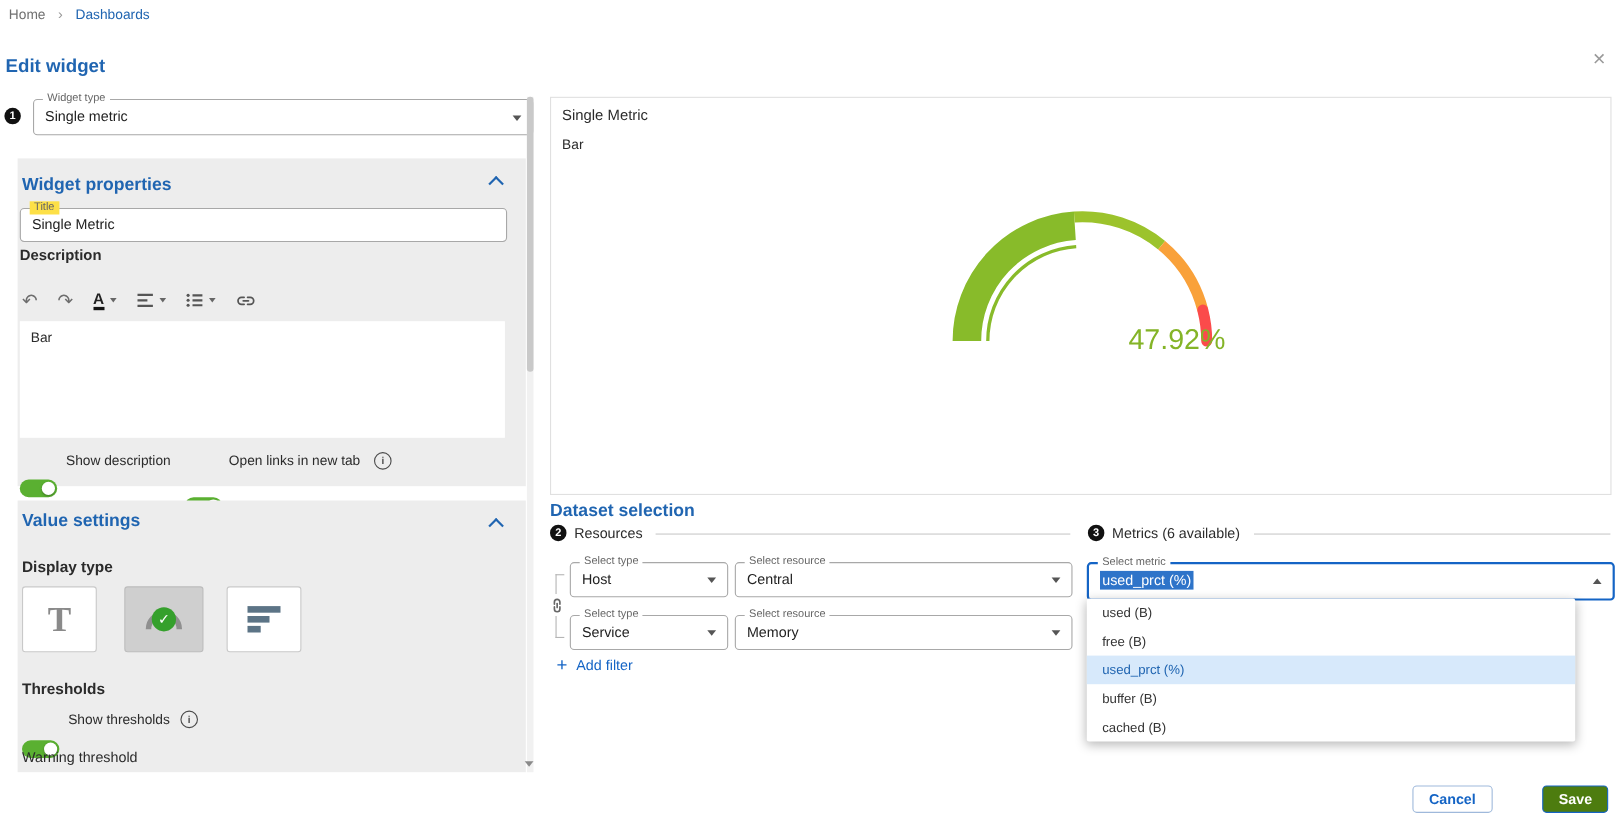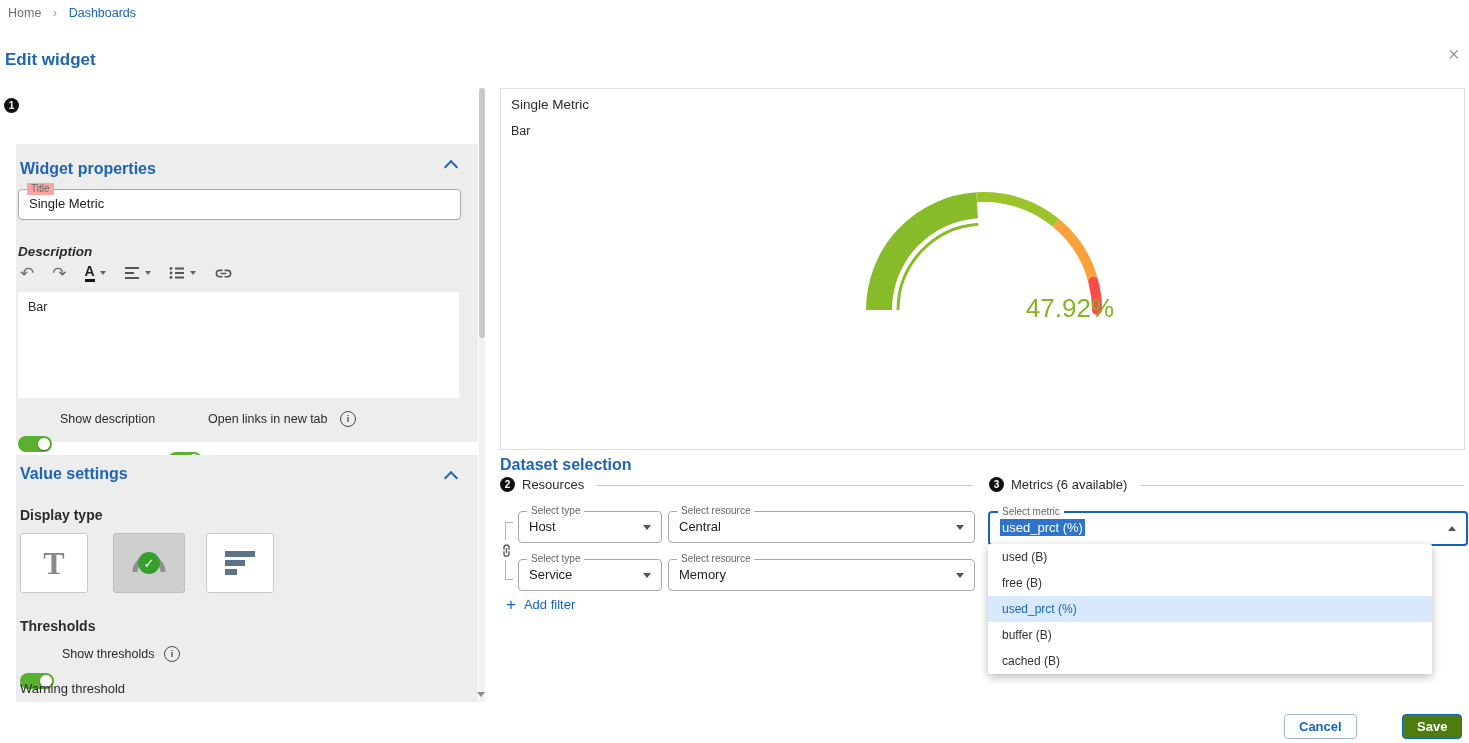--- a/index.html
+++ b/index.html
@@ -17,21 +17,21 @@
   .close-x{font-size:20px;color:#9a9a9a;line-height:1;cursor:pointer;}
 
   
   .step{width:15px;height:15px;border-radius:50%;background:#111;color:#fff;
         font-size:10px;display:flex;align-items:center;justify-content:center;font-weight:700;}
 
   
   .field{position:absolute;border:1px solid #a8a8a8;border-radius:4px;background:#fff;}
   .field .flabel{position:absolute;top:-7px;left:8px;font-size:10px;color:#666;
                  padding:0 4px;background:#fff;line-height:1.2;white-space:nowrap;}
-  .field .flabel.graybg{background:#fca5a5;}
+  .field .flabel.graybg{background:#fde047;}
   .field .fvalue{font-size:13px;color:#222;padding:0 10px;line-height:29px;white-space:nowrap;overflow:hidden;}
   .field input{border:0;outline:0;font:13px "Liberation Sans","DejaVu Sans",sans-serif;
                color:#222;width:90%;padding:0 10px;line-height:27px;height:27px;background:transparent;}
   .tri-down{position:absolute;right:10px;top:50%;margin-top:-2px;width:0;height:0;
             border-left:4px solid transparent;border-right:4px solid transparent;border-top:5px solid #555;}
   .tri-up{position:absolute;right:10px;top:50%;margin-top:-3px;width:0;height:0;
           border-left:4px solid transparent;border-right:4px solid transparent;border-bottom:5px solid #555;}
 
   
   .section{position:absolute;background:#ededed;}
@@ -109,31 +109,36 @@
   <div class="abs crumb" style="left:8px;top:5px;">
     <span class="crumb-home">Home</span>
     <span class="crumb-sep" style="margin:0 8px;">›</span>
     <span class="crumb-link">Dashboards</span>
   </div>
 
   <div class="abs page-title" style="left:5px;top:50px;">Edit widget</div>
   <div class="abs close-x" style="left:1448px;top:44px;">×</div>
 
   <div class="abs step" style="left:4px;top:98px;">1</div>
+  <div class="field" style="left:30px;top:90px;width:453px;height:31px;">
+    <span class="flabel">Widget type</span>
+    <div class="fvalue">Single metric</div>
+    <span class="tri-down"></span>
+  </div>
 
   <div class="section" style="left:16px;top:144px;width:462px;height:298px;">
     <div class="abs sec-head" style="left:2px;top:8px;position:relative;left:2px;padding:8px 0 0 2px;display:inline-block;">Widget properties</div>
     <span class="chev-up abs" style="left:430px;top:18px;"></span>
 
     <div class="field" style="left:2px;top:45px;width:441px;height:29px;">
       <span class="flabel graybg">Title</span>
       <input value="Single Metric" style="">
     </div>
 
-    <div class="abs bold-label" style="left:2px;top:100px;font-style:italic;">Description</div>
+    <div class="abs bold-label" style="left:2px;top:80px;">Description</div>
 
     
     <div class="abs rtbar" style="left:4px;top:118px;">
       <span class="rt-ic">↶</span>
       <span class="rt-ic">↷</span>
       <span class="rt-ic">
         <span class="a-glyph">A</span>
         <span class="mini-caret"></span>
       </span>
       <span class="rt-ic">

